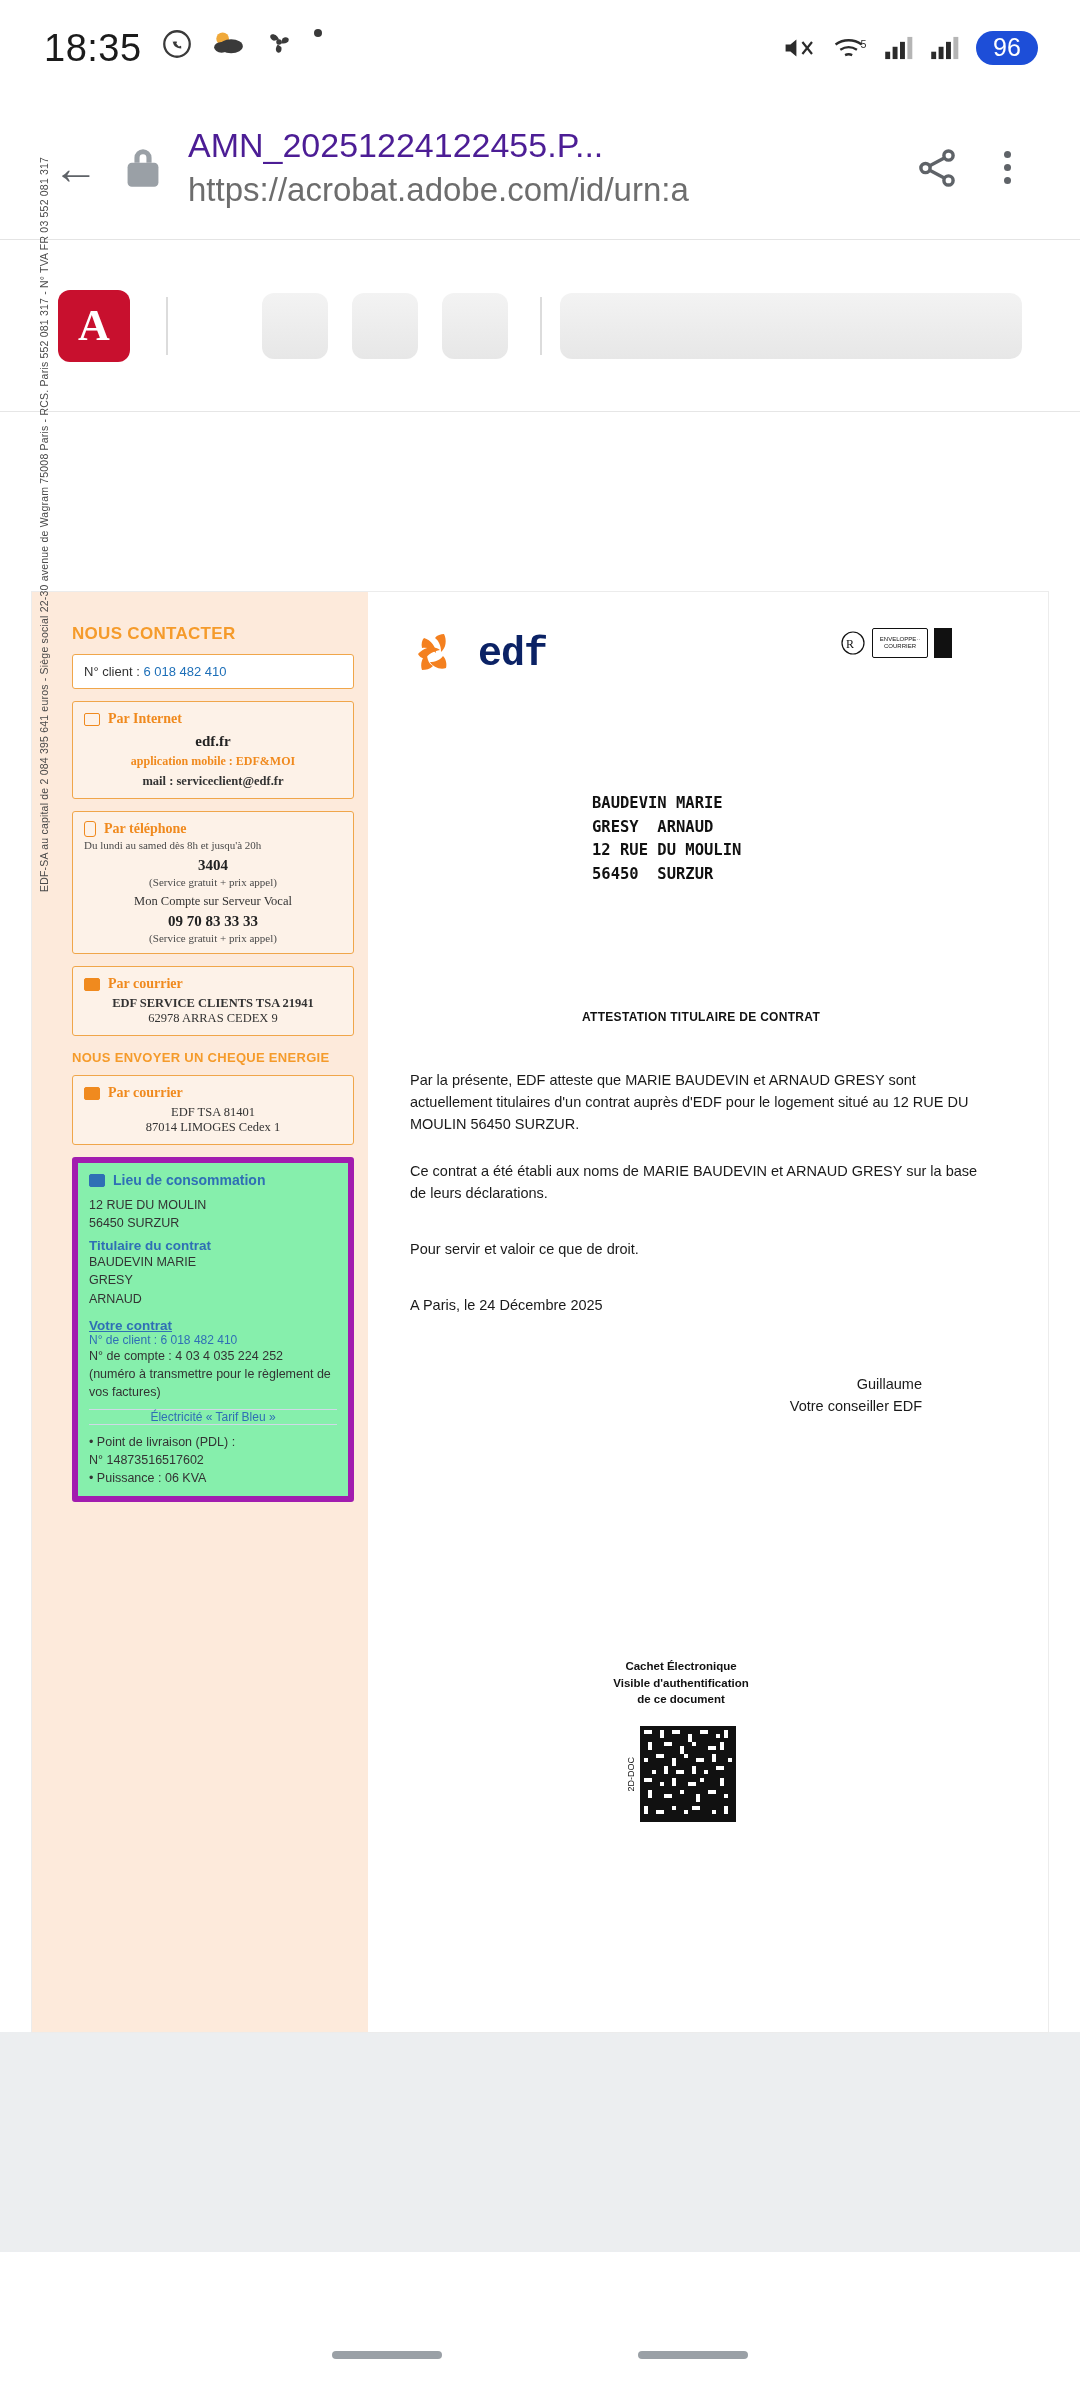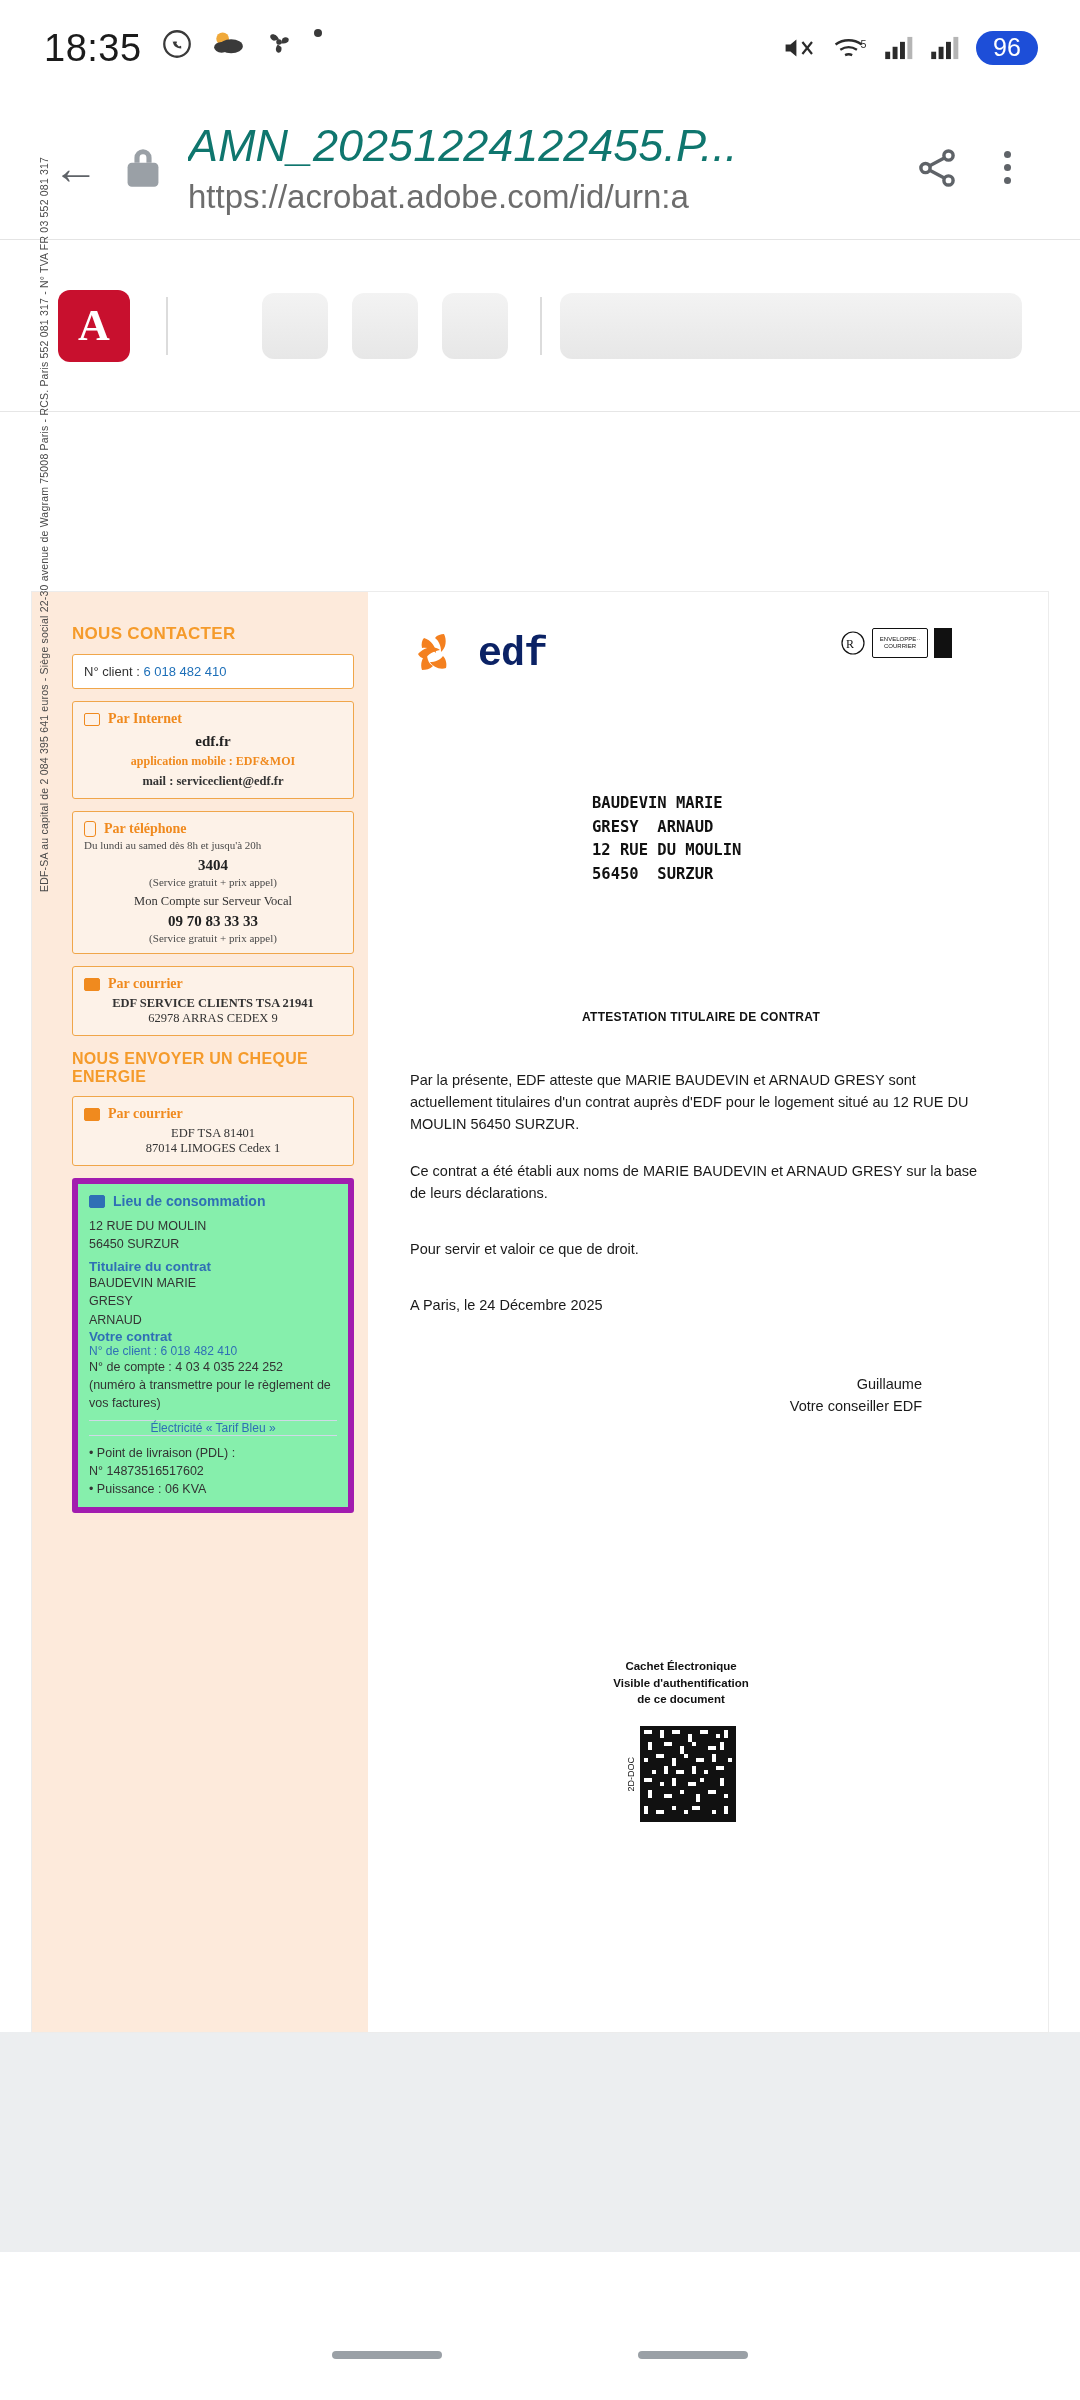--- a/index.html
+++ b/index.html
@@ -36,22 +36,22 @@
     display: flex;
     align-items: center;
     padding: 0 38px 0 44px;
     background: #ffffff;
     border-bottom: 1px solid #e4e4e4;
   }
   .back-arrow { width: 64px; font-size: 46px; color: #5f6368; text-align: center; }
   .lock-wrap { width: 70px; display: flex; justify-content: center; }
   .urlblock { flex: 1; padding-left: 10px; overflow: hidden; }
   .title-line {
-    font-size: 45px; color: #0f766e; white-space: nowrap;
-    overflow: hidden; text-overflow: clip; font-style: italic;
+    font-size: 34px; color: #4c1d95; white-space: nowrap;
+    overflow: hidden; text-overflow: clip;
   }
   .url-line {
     font-size: 33px; color: #6d6d6d; margin-top: 6px;
     white-space: nowrap; overflow: hidden;
   }
   .tb-btn { width: 70px; display: flex; align-items: center; justify-content: center; }
   .dots { display: flex; flex-direction: column; gap: 6px; align-items: center; }
   .dots i { width: 7px; height: 7px; background: #5f6368; border-radius: 50%; display: block; }
 
   
@@ -355,21 +355,21 @@
 
       <div class="box tinted">
         <div class="grp-head">
           <span class="mini-ico filled"></span>
           <span>Par courrier</span>
         </div>
         <div class="c md" style="font-weight:bold;margin-top:4px;">EDF SERVICE CLIENTS TSA 21941</div>
         <div class="c md">62978 ARRAS CEDEX 9</div>
       </div>
 
-      <div class="sect-title" style="font-size:16px;">NOUS ENVOYER UN CHEQUE ENERGIE</div>
+      <div class="sect-title" style="font-size:13px;">NOUS ENVOYER UN CHEQUE ENERGIE</div>
 
       <div class="box tinted">
         <div class="grp-head">
           <span class="mini-ico filled"></span>
           <span>Par courrier</span>
         </div>
         <div class="c md" style="margin-top:4px;">EDF TSA 81401</div>
         <div class="c md">87014 LIMOGES Cedex 1</div>
       </div>
 
@@ -377,21 +377,21 @@
         <div class="grp-head blue">
           <span class="mini-ico" style="background:#2f6fb5;border-color:#2f6fb5;"></span>
           <span>Lieu de consommation</span>
         </div>
         <div class="ln" style="margin-top:8px;">12 RUE DU MOULIN</div>
         <div class="ln">56450 SURZUR</div>
         <div class="blue-t" style="margin-top:6px;">Titulaire du contrat</div>
         <div class="ln">BAUDEVIN MARIE</div>
         <div class="ln">GRESY</div>
         <div class="ln">ARNAUD</div>
-        <div class="blue-t" style="">Votre contrat</div>
+        <div class="blue-t" style="margin-top:10px;text-decoration:underline;">Votre contrat</div>
         <div class="blue-t2">
           <span>N° de client :</span>
           <span>6 018 482 410</span>
         </div>
         <div class="ln">
           <span>N° de compte :</span>
           <span>4 03 4 035 224 252</span>
         </div>
         <div class="ln">(numéro à transmettre pour le règlement de vos factures)</div>
         <div class="elec-badge">Électricité « Tarif Bleu »</div>

